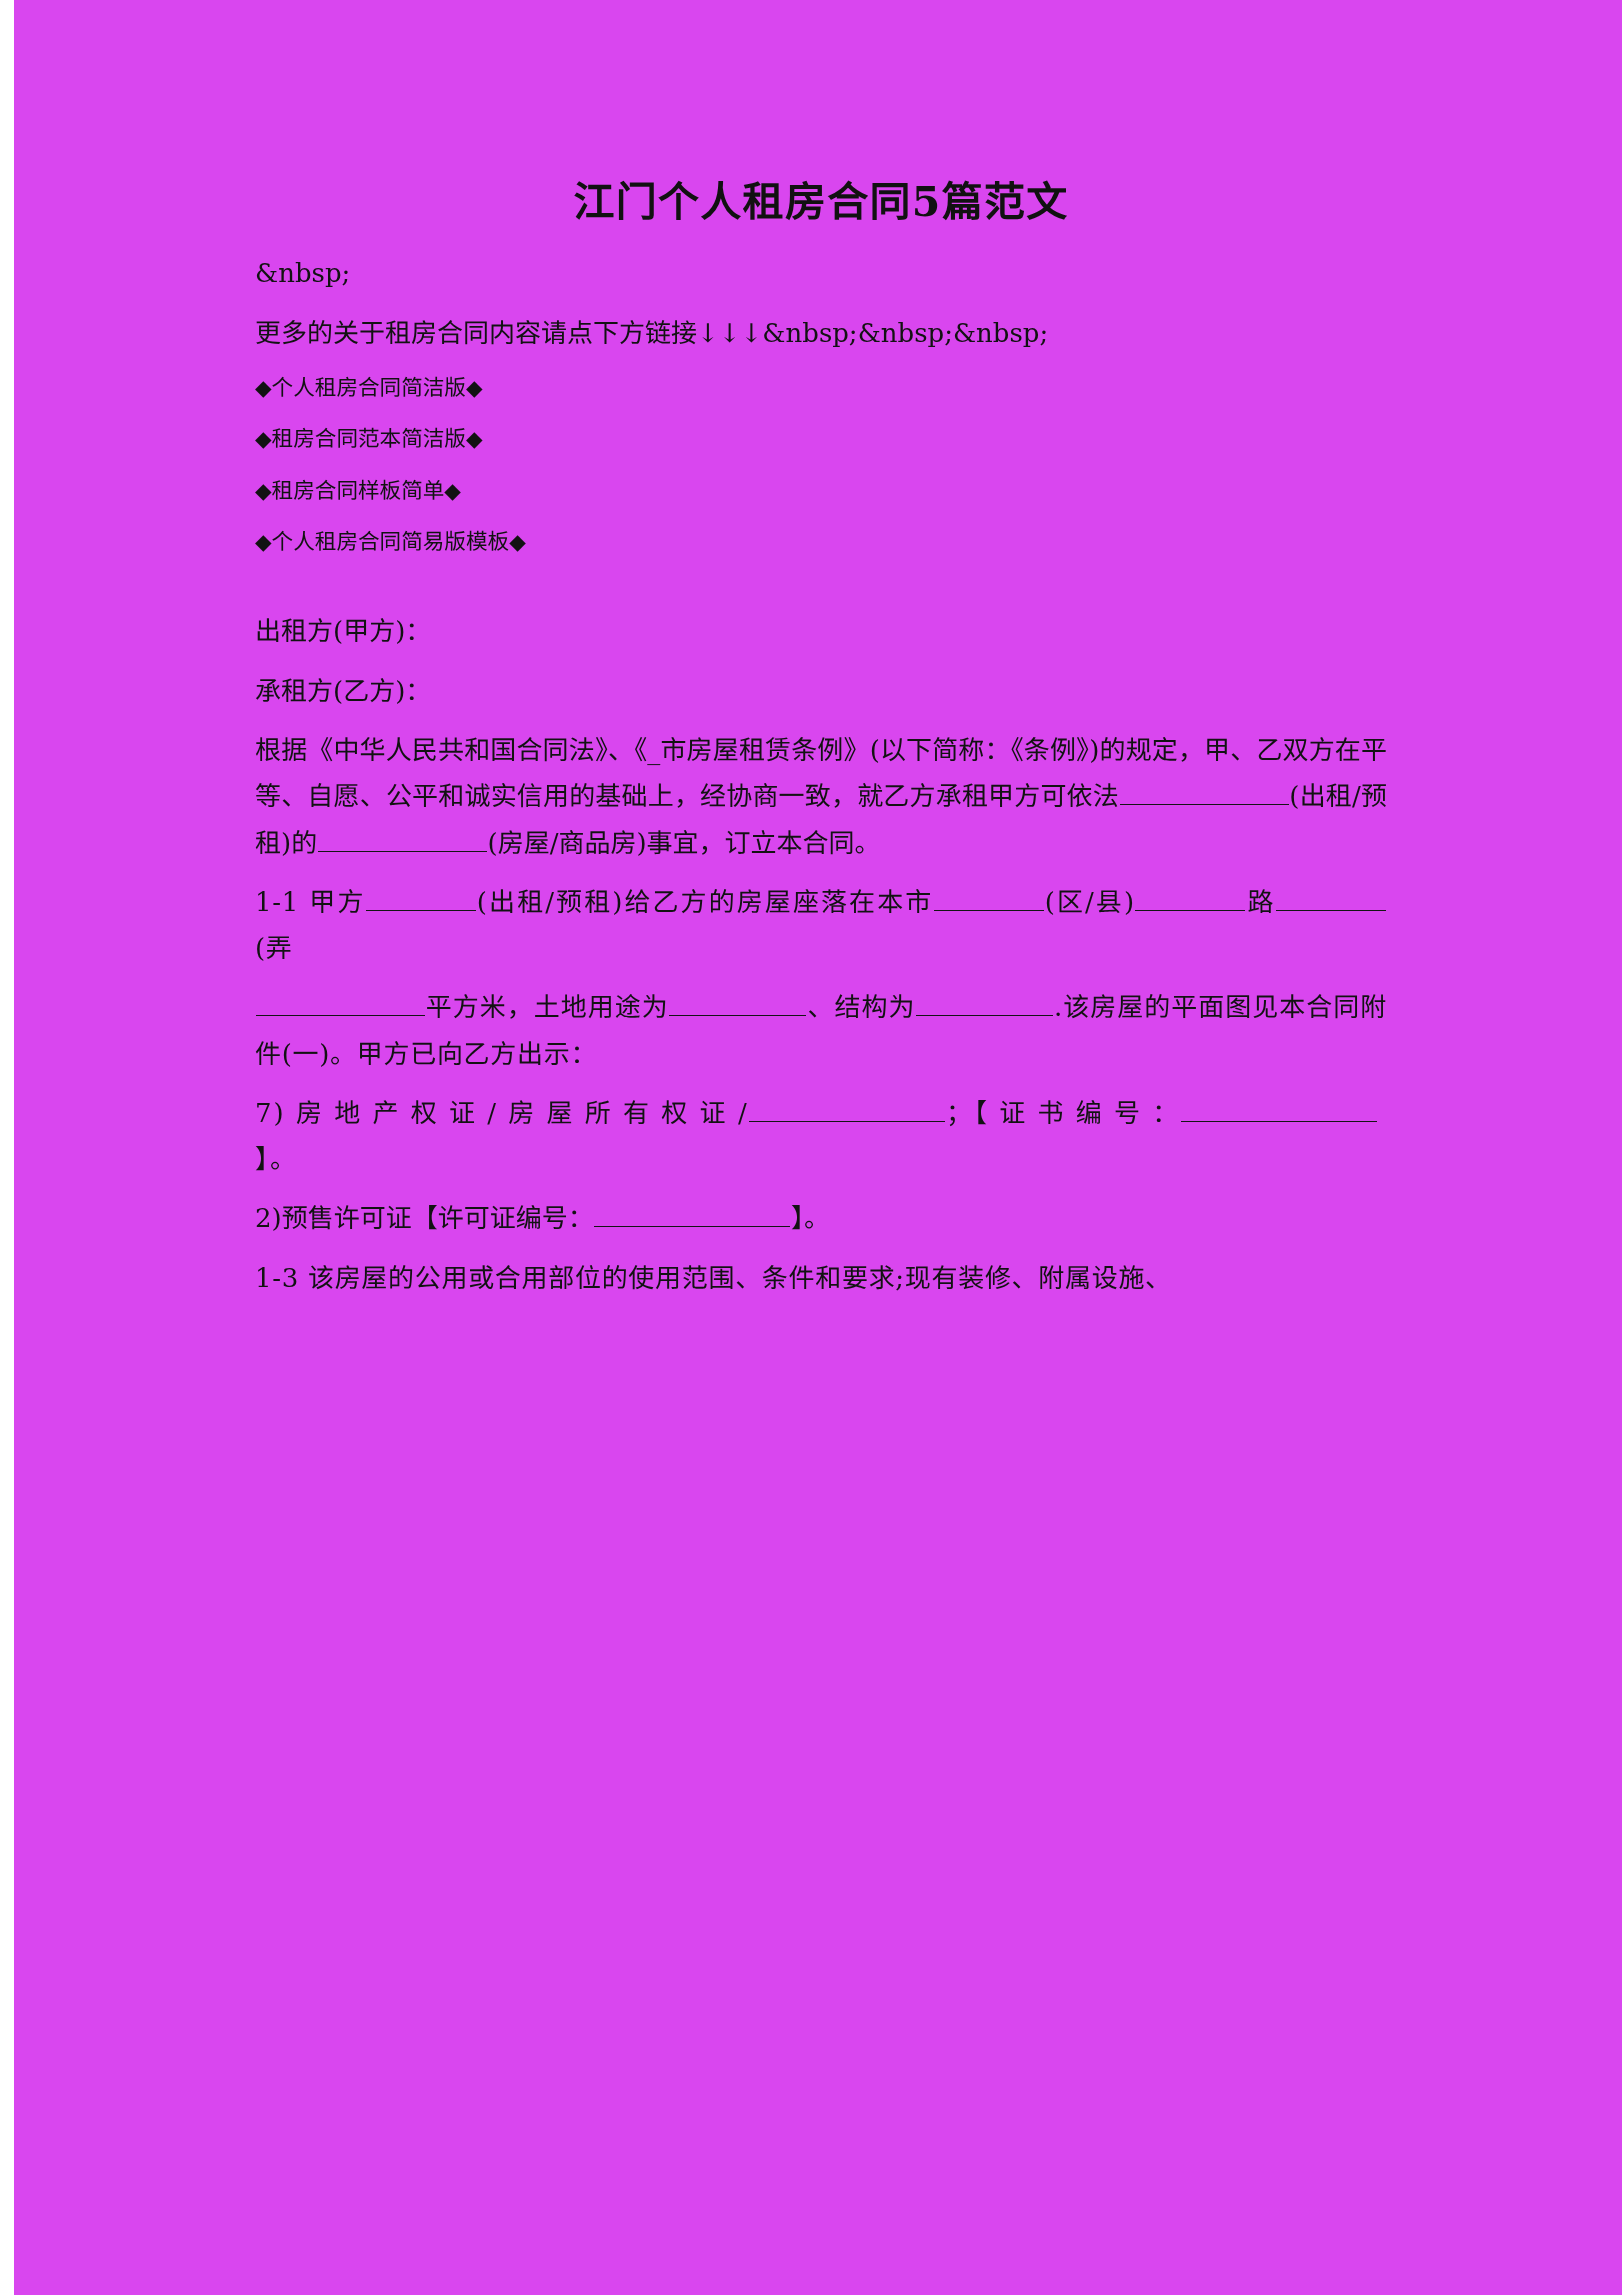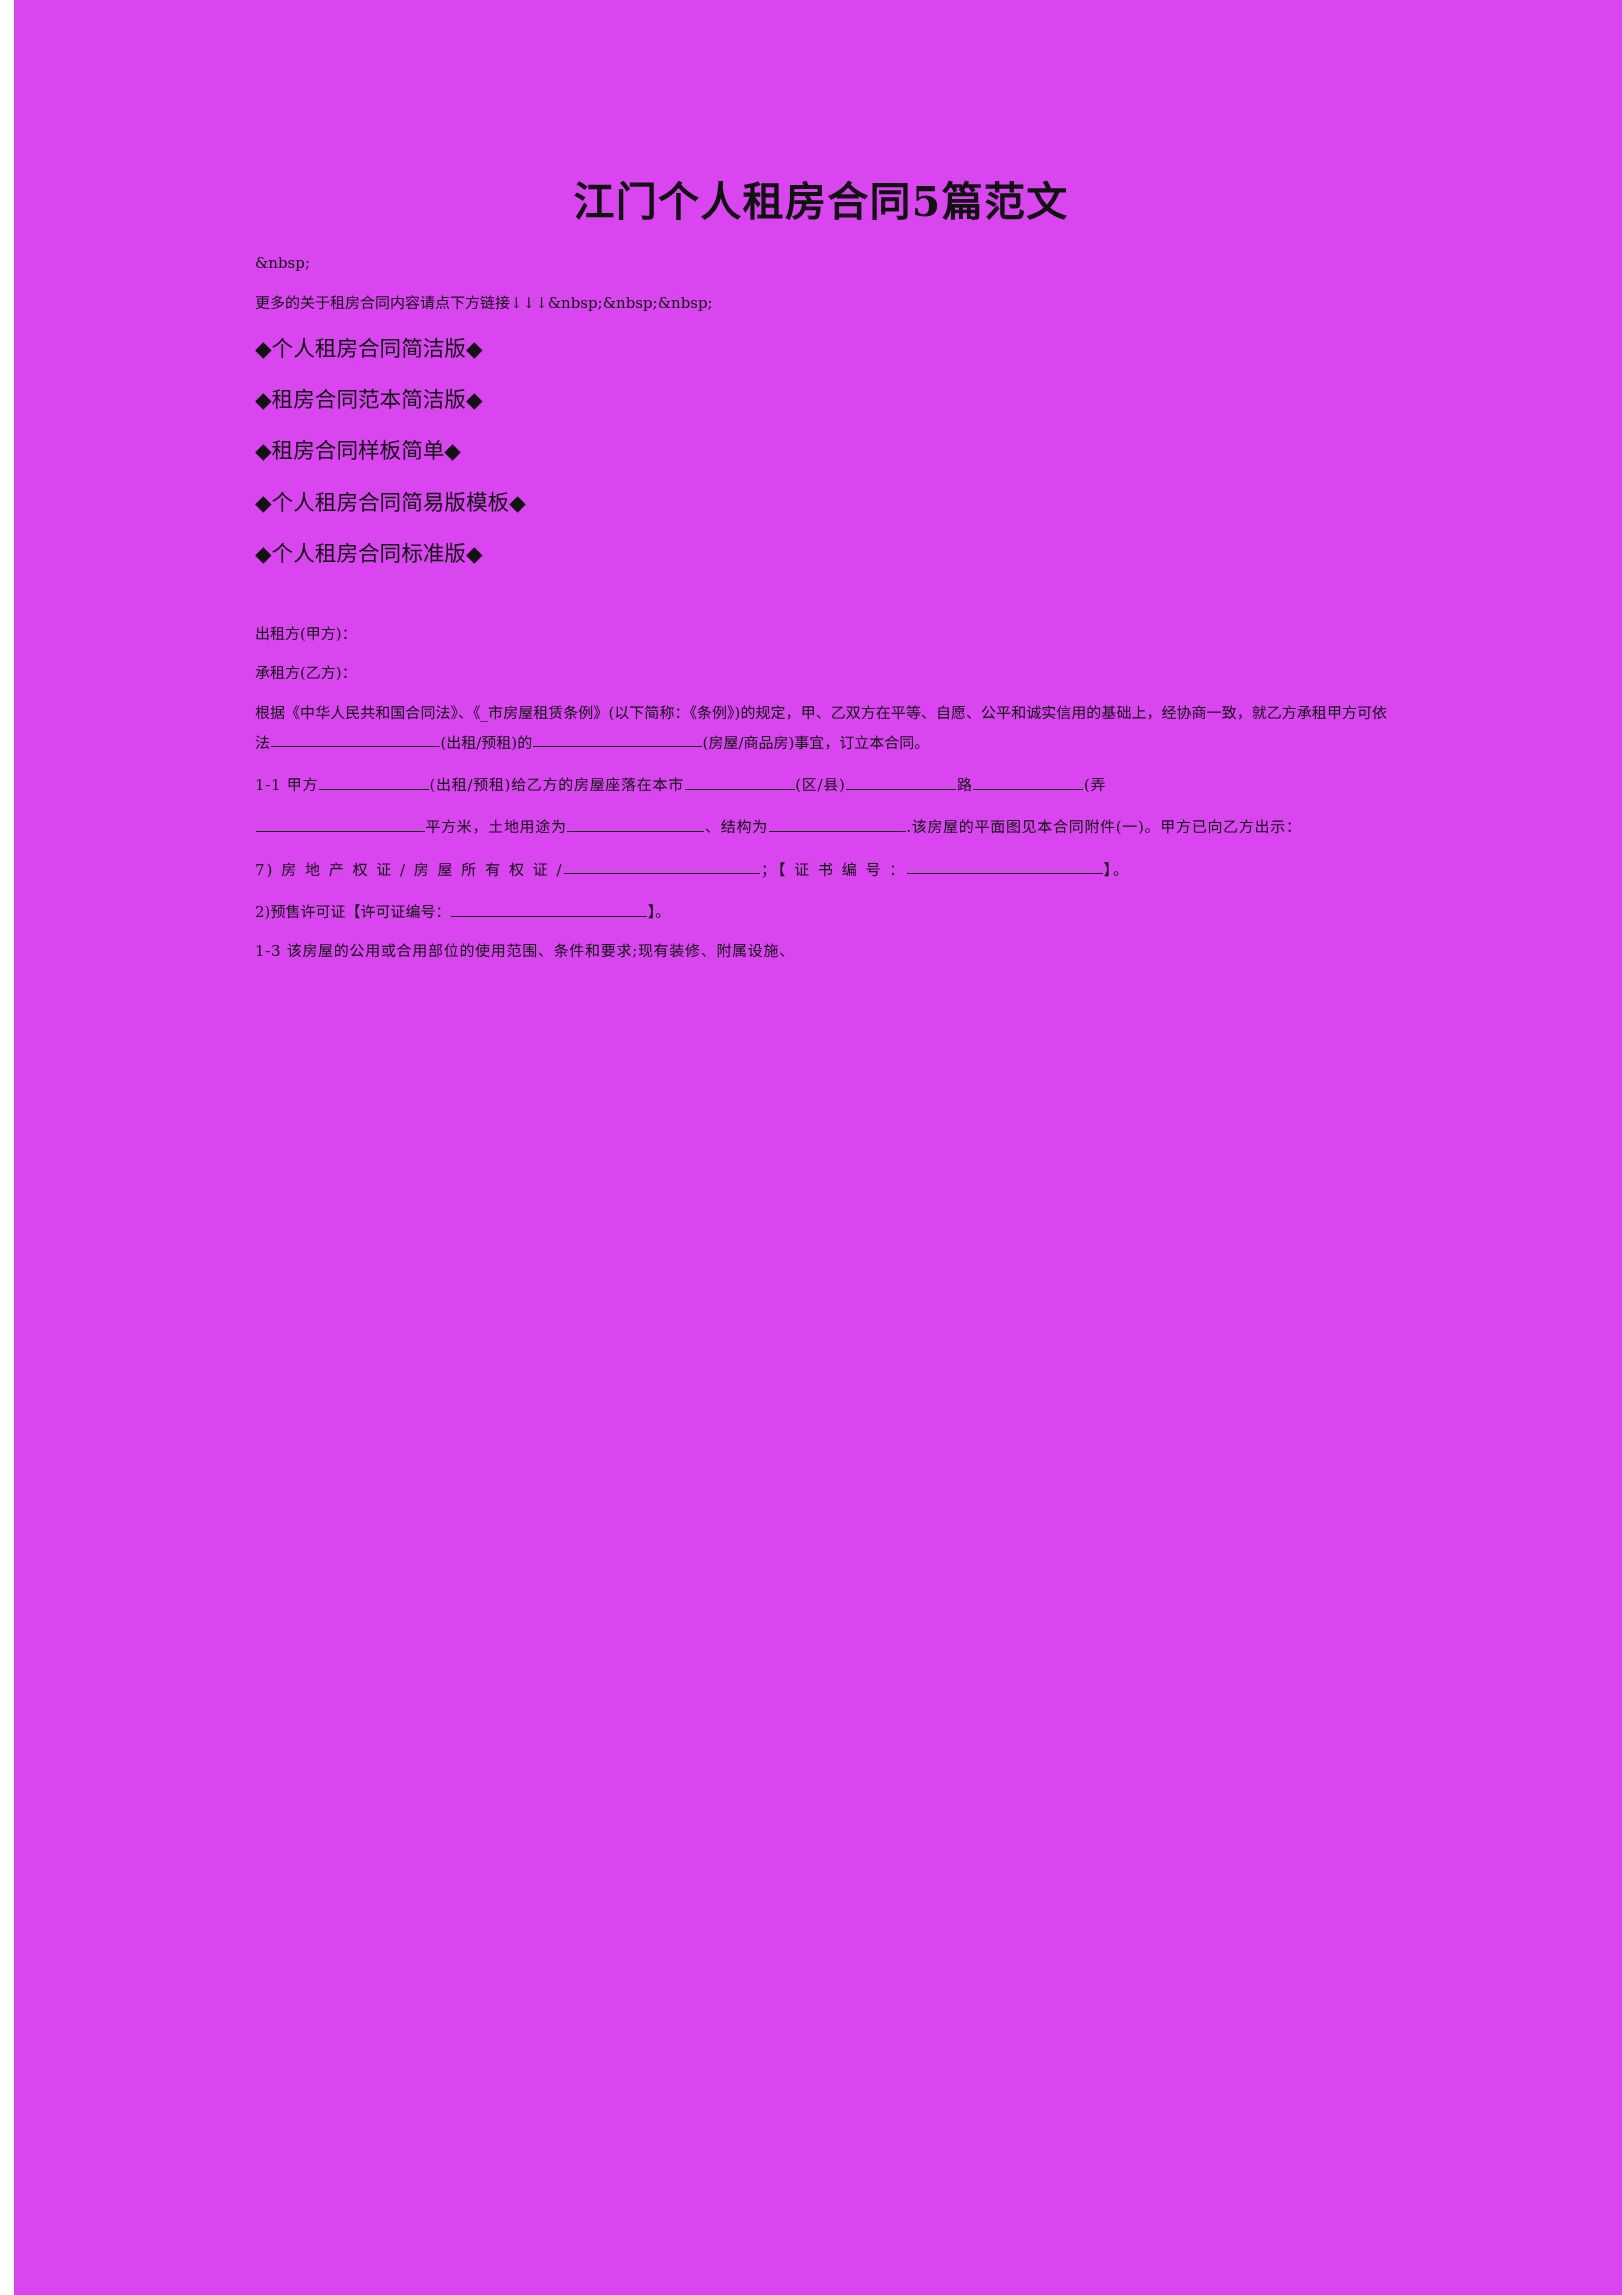--- a/index.html
+++ b/index.html
@@ -31,21 +31,21 @@
     font-family: "DejaVu Serif", "Liberation Serif", serif;
     font-weight: 700;
     font-size: 41px;
     line-height: 1.25;
     text-align: center;
     letter-spacing: 1.3px;
     margin: 0 0 22px 0;
     color: #111111;
   }
   .para {
-    font-size: 15px;
+    font-size: 26px;
     line-height: 1.78;
     margin: 0 0 13px 0;
     color: #121212;
     text-align: left;
   }
   .para.just {
     text-align: justify;
     text-justify: inter-character;
     text-align-last: left;
   }
@@ -89,21 +89,20 @@
     <h1 class="doc-title">江门个人租房合同5篇范文</h1>
 
     <p class="para">&amp;nbsp;</p>
 
     <p class="para">更多的关于租房合同内容请点下方链接↓↓↓&amp;nbsp;&amp;nbsp;&amp;nbsp;</p>
 
     <p class="bullet-row">◆个人租房合同简洁版◆</p>
     <p class="bullet-row">◆租房合同范本简洁版◆</p>
     <p class="bullet-row">◆租房合同样板简单◆</p>
     <p class="bullet-row">◆个人租房合同简易版模板◆</p>
-    <p class="bullet-row">◆个人租房合同标准版◆</p>
 
     <div class="blank-gap"></div>
 
     <p class="para">出租方(甲方)：</p>
     <p class="para">承租方(乙方)：</p>
 
     <p class="para just"><span>根据《中华人民共和国合同法》、《_市房屋租赁条例》(以下简称：《条例》)的规定，甲、乙双方在平等、自愿、公平和诚实信用的基础上，经协商一致，就乙方承租甲方可依法</span><span class="fill f-xl"></span><span>(出租/预租)的</span><span class="fill f-xl"></span><span>(房屋/商品房)事宜，订立本合同。</span></p>
 
 
     <p class="para wide"><span>1-1 甲方</span><span class="fill f-md"></span><span>(出租/预租)给乙方的房屋座落在本市</span><span class="fill f-md"></span><span>(区/县)</span><span class="fill f-md"></span><span>路</span><span class="fill f-md"></span><span>(弄</span></p>

